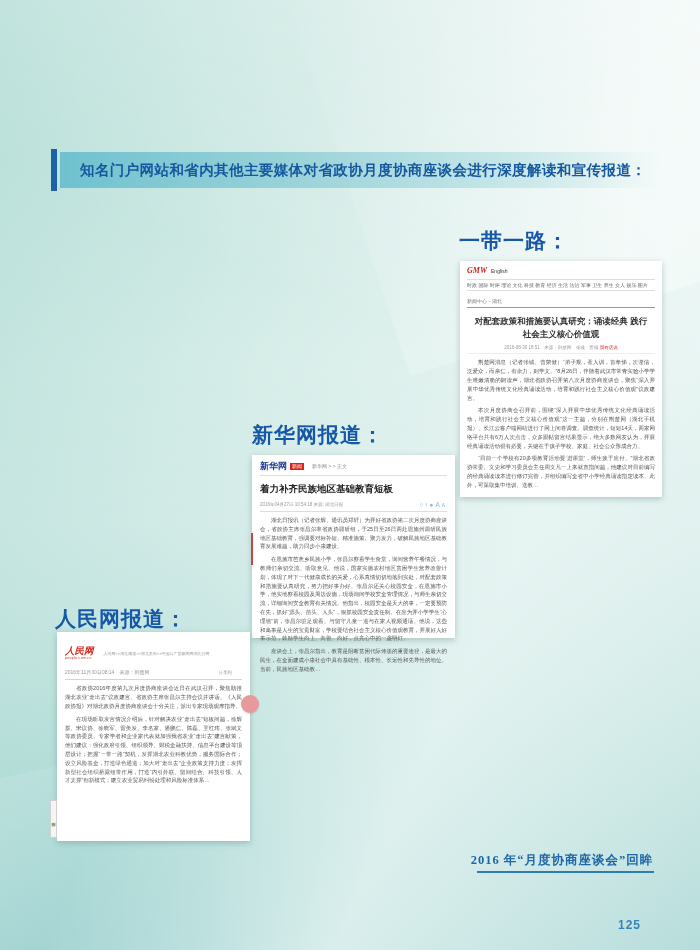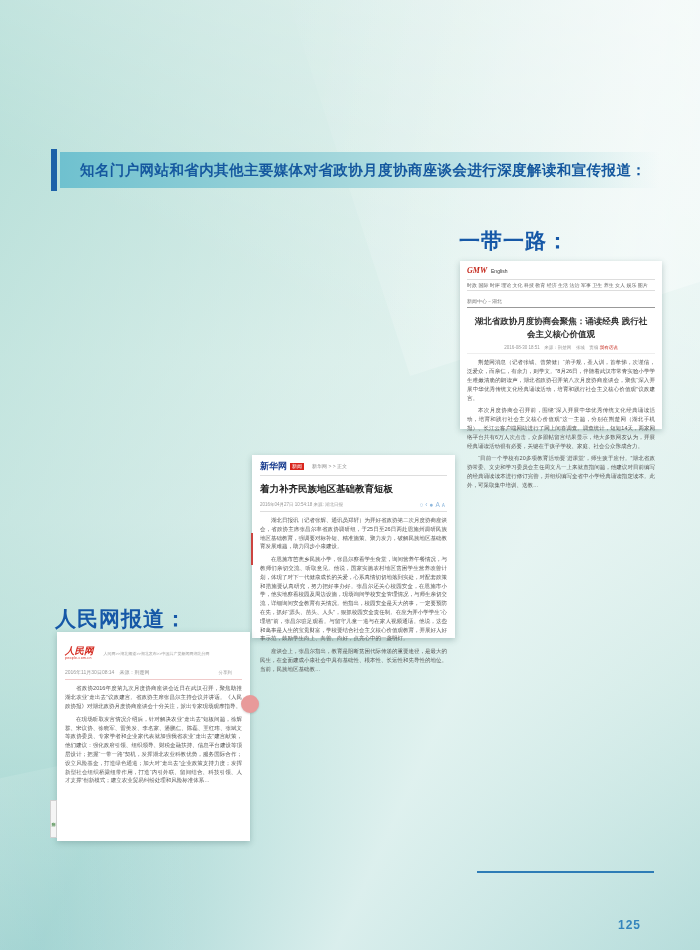--- a/index.html
+++ b/index.html
@@ -22,21 +22,21 @@
     background:linear-gradient(to right,#6fc1cf 0%,#9bd3d9 40%,#c3e5e7 72%,rgba(222,240,240,0) 100%);}
   .hdr-text{font-family:"Liberation Serif",serif;font-weight:bold;font-size:14.5px;color:#15589f;
     padding-left:20px;letter-spacing:0.4px;white-space:nowrap;}
 
   .sec-label{position:absolute;font-family:"Liberation Serif",serif;font-weight:bold;color:#1658a7;
     font-size:21px;letter-spacing:1px;white-space:nowrap;}
 
   .card{position:absolute;background:#ffffff;box-shadow:0 2px 6px rgba(50,90,90,0.30);box-sizing:border-box;}
 
   
-  .gm-card{left:460px;top:261px;width:202px;height:168px;padding:5px 7px;}
+  .gm-card{left:460px;top:261px;width:202px;height:236px;padding:5px 7px;}
   .gm-top{display:flex;align-items:baseline;gap:4px;height:11px;}
   .gm-logo{color:#c5281c;font-family:"Liberation Serif",serif;font-style:italic;font-weight:bold;font-size:8px;}
   .gm-english{font-size:5px;color:#333;}
   .gm-nav{margin-top:2px;border-top:1px solid #ddd;border-bottom:1px solid #ddd;font-size:5px;color:#666;
     padding:2px 0;white-space:nowrap;overflow:hidden;}
   .gm-breadcrumb{margin-top:7px;font-size:5px;color:#777;}
   .gm-rule{border-bottom:1px solid #999;margin-top:3px;}
   .gm-title{margin-top:7px;font-size:8.5px;font-weight:bold;color:#333;text-align:center;line-height:1.55;padding:0 6px;}
   .gm-meta{margin-top:4px;font-size:4.5px;color:#999;text-align:center;}
   .gm-meta .red{color:#c5281c;}
@@ -91,33 +91,34 @@
 
   <div class="sec-label" style="left:459px;top:227px;">一带一路：</div>
   <div class="card gm-card">
     <div class="gm-top">
       <span class="gm-logo">GMW</span>
       <span class="gm-english">English</span>
     </div>
     <div class="gm-nav">时政 国际 时评 理论 文化 科技 教育 经济 生活 法治 军事 卫生 养生 女人 娱乐 图片</div>
     <div class="gm-breadcrumb">新闻中心－湖北</div>
     <div class="gm-rule"></div>
-    <div class="gm-title">湖北省政协月度协商会聚焦：诵读经典 践行社会主义核心价值观</div>
+    <div class="gm-title">对配套政策和措施要认真研究：诵读经典 践行社会主义核心价值观</div>
     <div class="gm-meta">
       <span>2016-08-30 18:51　来源：荆楚网　张城　责编</span>
       <span class="red">我有话说</span>
     </div>
     <div class="gm-rule2"></div>
     <div class="tiny-body">
       <p>荆楚网消息（记者张城、曾荣健）“弟子规，圣人训，首孝悌，次谨信，泛爱众，而亲仁，有余力，则学文。”8月26日，伴随着武汉市常青实验小学学生稚嫩清脆的朗读声，湖北省政协召开第八次月度协商座谈会，聚焦“深入开展中华优秀传统文化经典诵读活动，培育和践行社会主义核心价值观”议政建言。</p>
       <p>本次月度协商会召开前，围绕“深入开展中华优秀传统文化经典诵读活动，培育和践行社会主义核心价值观”这一主题，分别在荆楚网（湖北手机报）、长江云客户端网站进行了网上问卷调查。调查统计，短短14天，两家网络平台共有6万人次点击，众多跟帖留言结果显示，绝大多数网友认为，开展经典诵读活动很有必要，关键在于孩子学校、家庭、社会公众形成合力。</p>
       <p>“目前一个学校有20多项教育活动要‘进课堂’，师生疲于应付。”湖北省政协常委、文史和学习委员会主任周文凡一上来就直指问题，他建议对目前编写的经典诵读读本进行修订完善，并组织编写全省中小学经典诵读指定读本。此外，可采取集中培训、送教…</p>
     </div>
   </div>
 
+  <div class="sec-label" style="left:252px;top:421px;">新华网报道：</div>
   <div class="card xh-card">
     <div class="xh-redstrip"></div>
     <div class="xh-top">
       <span class="xh-logo">新华网</span>
       <span class="xh-badge">新闻</span>
       <span class="xh-breadcrumb">新华网 &gt;  &gt; 正文</span>
     </div>
     <div class="xh-divider"></div>
     <div class="xh-title">着力补齐民族地区基础教育短板</div>
     <div class="xh-meta-row">
@@ -147,16 +148,17 @@
     </div>
     <div class="rm-share-circle"></div>
     <div class="rm-divider"></div>
     <div class="tiny-body">
       <p>省政协2016年度第九次月度协商座谈会近日在武汉召开，聚焦助推湖北农业“走出去”议政建言。省政协主席张昌尔主持会议并讲话。《人民政协报》对湖北政协月度协商座谈会十分关注，派出专家现场观摩指导。</p>
       <p>在现场听取发言情况介绍后，针对解决农业“走出去”短板问题，徐辉群、宋议协、徐晓军、雷美发、李名家、潘鹏仁、陈磊、王红玮、张斌文等政协委员、专家学者和企业家代表就加强我省农业“走出去”建言献策，他们建议：强化政府引领、组织领导、财税金融扶持、信息平台建设等顶层设计；把握“一带一路”契机，发挥湖北农业科教优势，服务国际合作；设立风险基金，打造绿色通道；加大对“走出去”企业政策支持力度；发挥新型社会组织桥梁纽带作用，打造“内引外联、留间结合、科技引领、人才支撑”创新模式；建立农业贸易纠纷处理和风险标准体系…</p>
     </div>
     <div class="rm-side-widget">分享到</div>
   </div>
 
+  <div class="ft-caption">2016 年“月度协商座谈会”回眸</div>
   <div class="ft-line"></div>
   <div class="ft-page">125</div>
 
 </div>
 
 </body></html>

